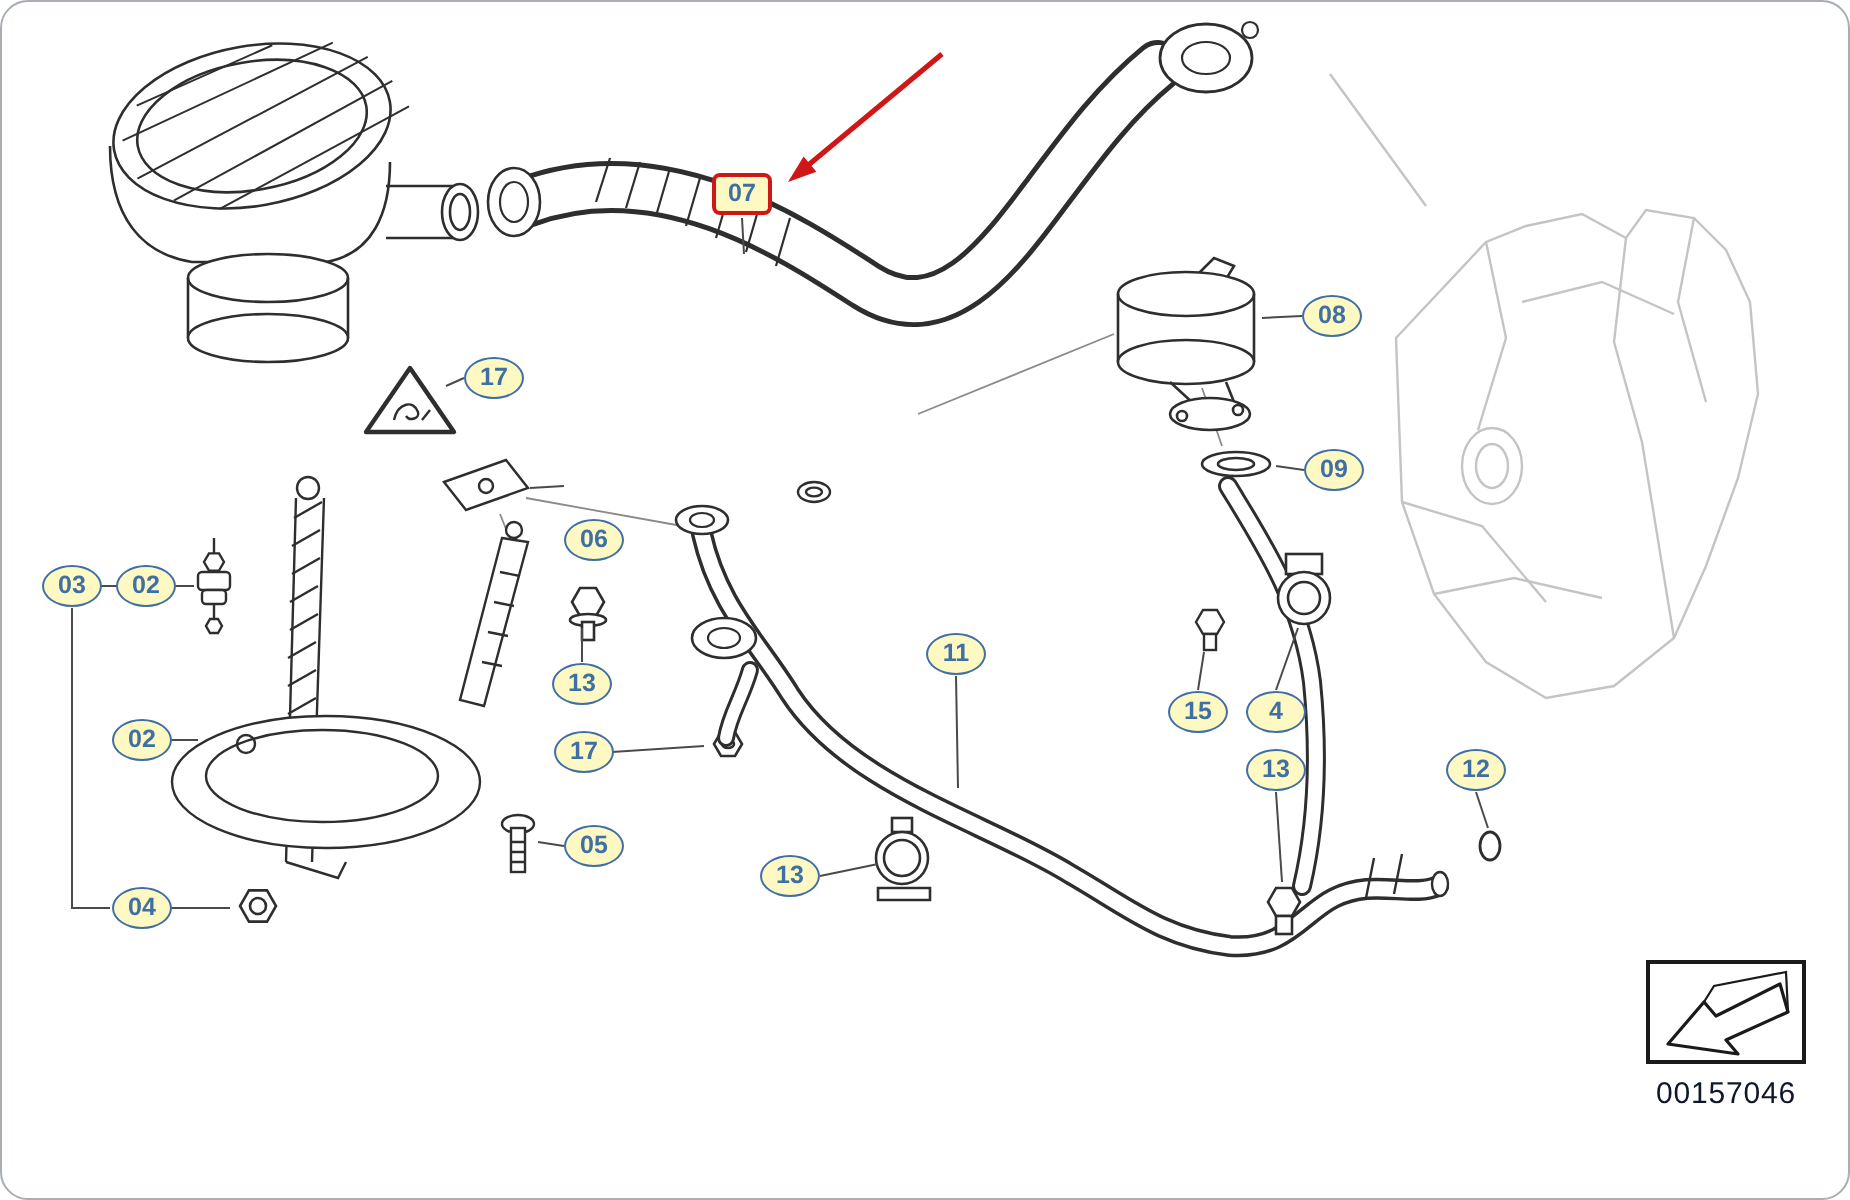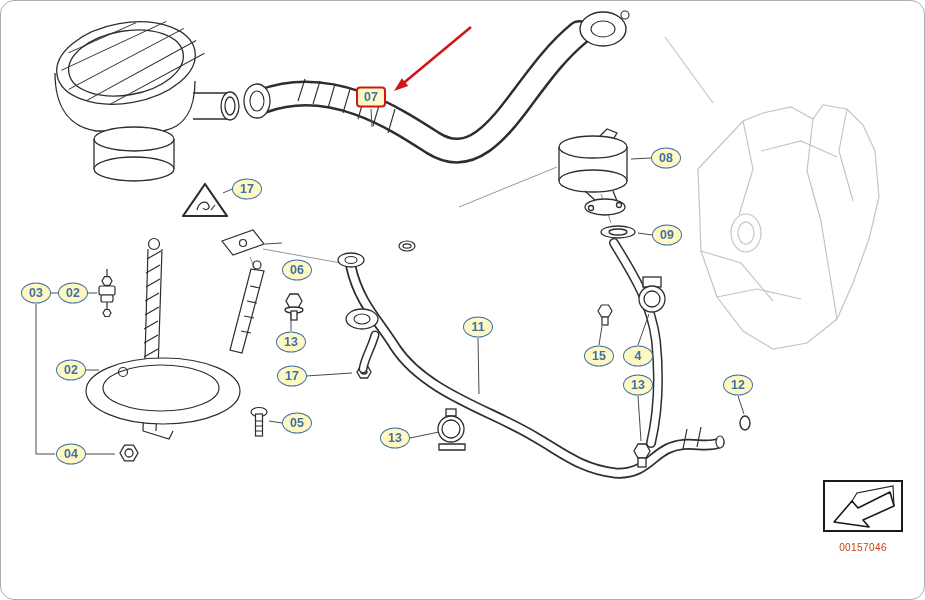--- a/index.html
+++ b/index.html
@@ -15,21 +15,21 @@
     border:1.5px solid var(--accent,#3f6fa5);border-radius:50%;
     background:#fef9c3;color:var(--accent,#3f6fa5);
     font-size:12.5px;font-weight:bold;cursor:pointer;z-index:5;line-height:1;
   }
   .callout.highlighted{
     border:2px solid var(--highlight,#cf1717);
     border-radius:4px;
   }
   .part-number{
     position:absolute;left:862px;top:546px;transform:translate(-50%,-50%);
-    font-size:10px;color:#c2410c;letter-spacing:.4px;z-index:4;
+    font-size:15px;color:#0f172a;letter-spacing:.4px;z-index:4;
   }
 </style>
 </head>
 <body>
 
 <div class="stage">
 
   <svg width="925" height="600" viewBox="0 0 925 600">
 
     <g stroke="#c4c4c4" stroke-width="1.2" fill="none">

